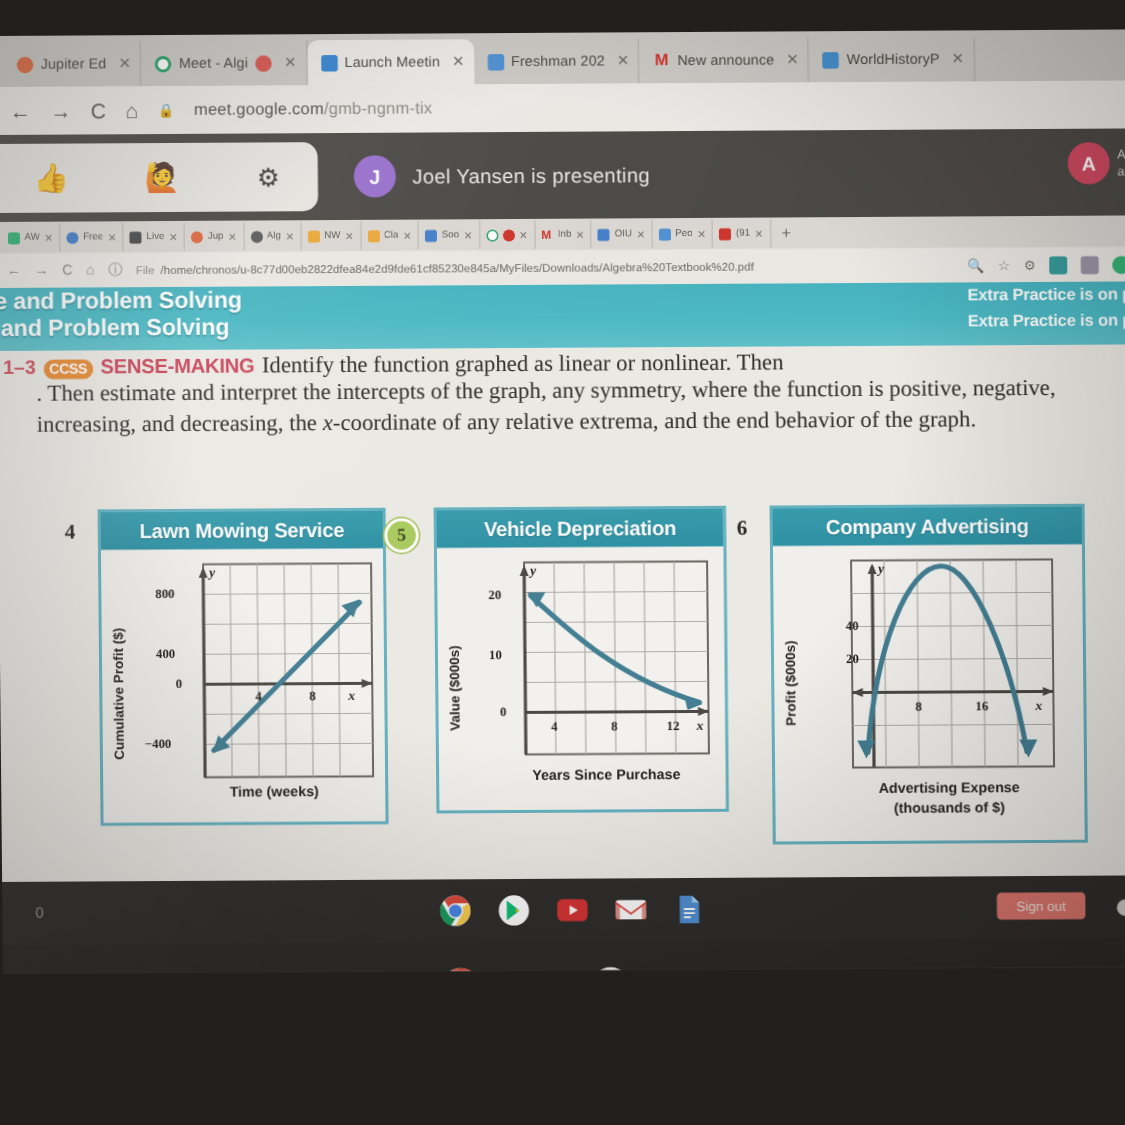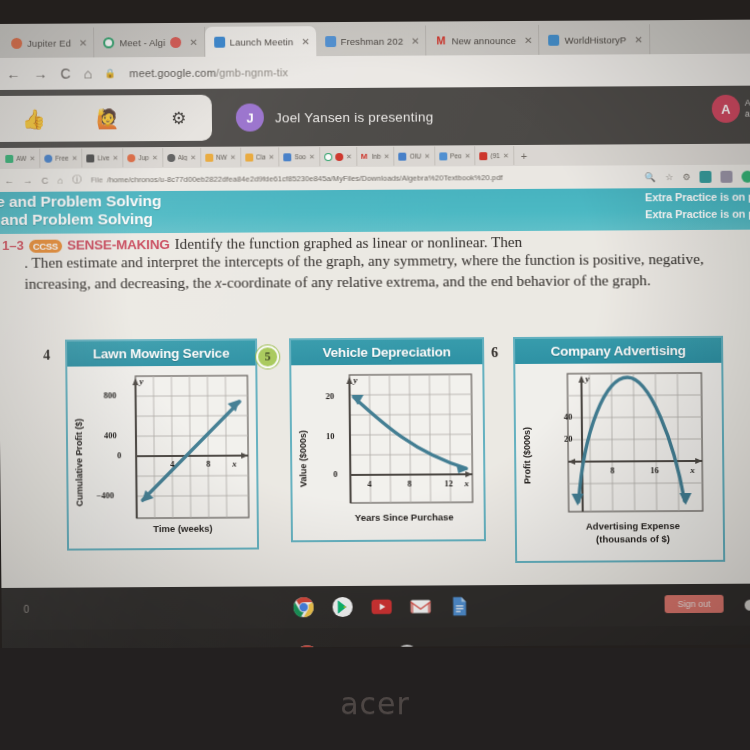--- a/index.html
+++ b/index.html
@@ -613,16 +613,13 @@
             <rect x="1" y="3" width="22" height="18" rx="4" fill="#4a90d9"></rect>
             <path d="M5 8h6l1.6 2H19v7H5z" fill="#fff"></path>
           </svg>
       </span>
     </div>
 
     <div class="glare"></div>
     <div class="vign"></div>
   </div>
 
-  <div id="bezel">
-    <div id="acer">acer</div>
-  </div>
 </div>
 
 </body></html>

